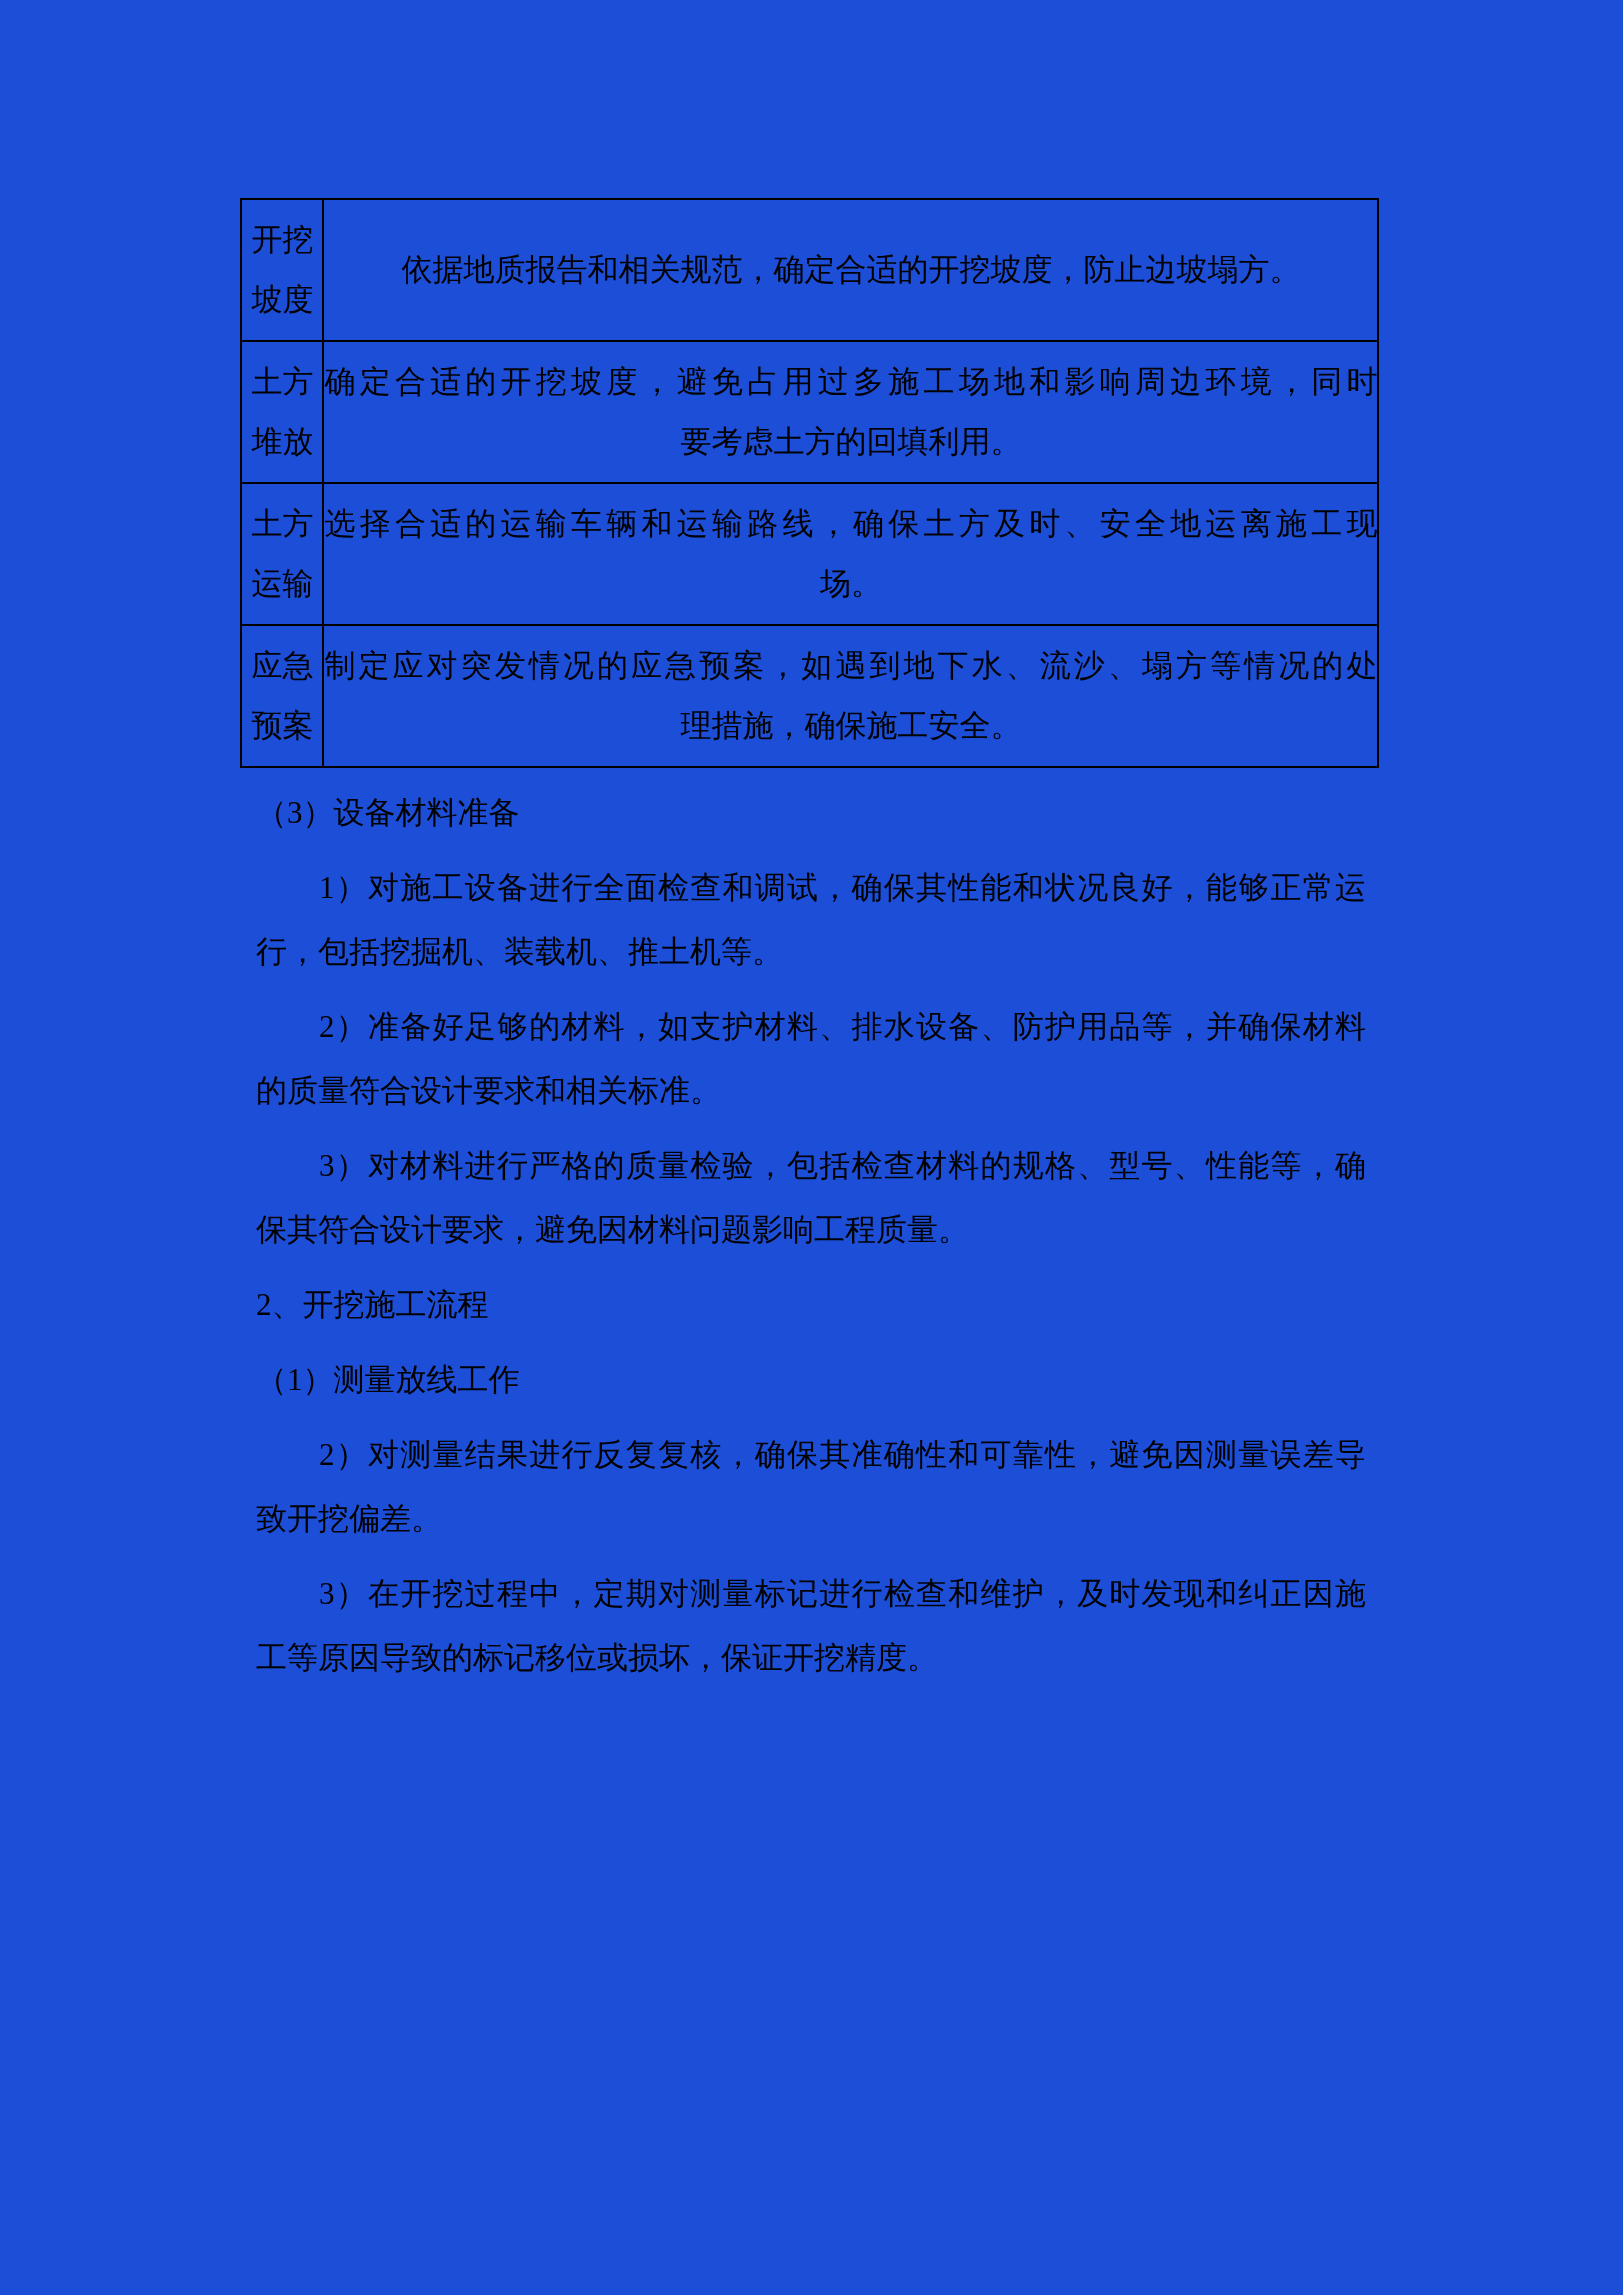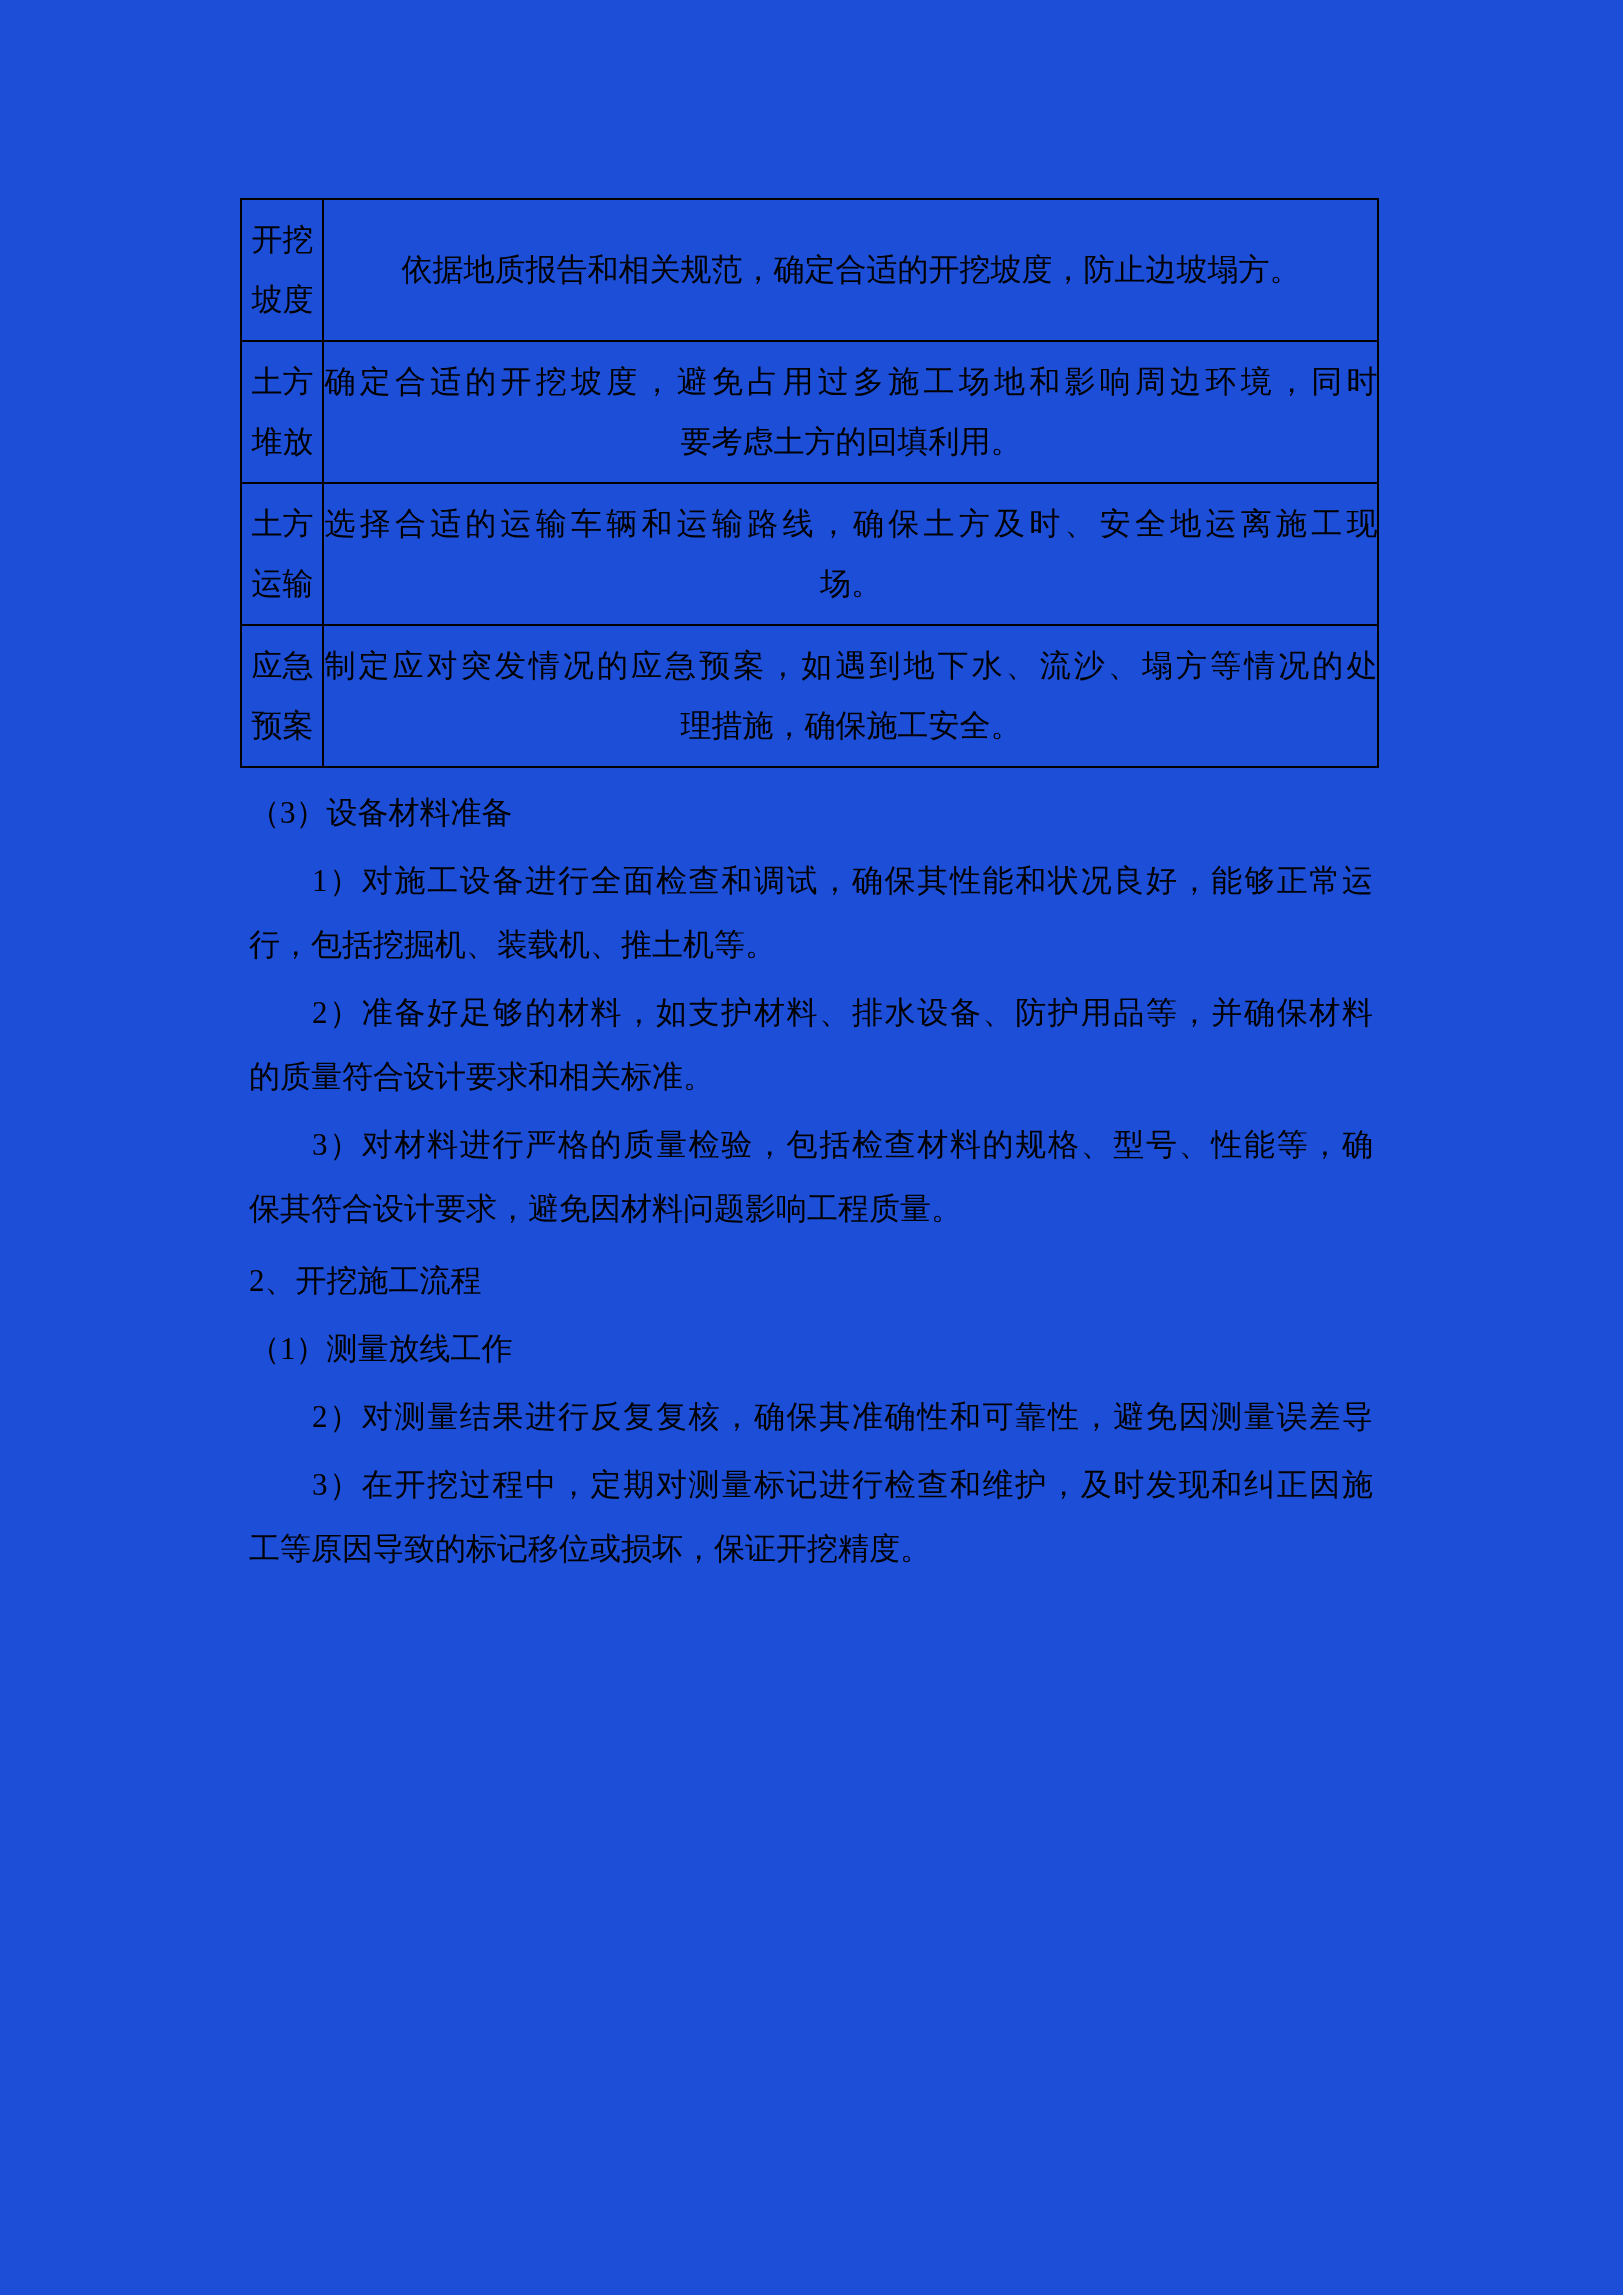--- a/index.html
+++ b/index.html
@@ -52,21 +52,21 @@
     text-align: justify;
     text-align-last: justify;
   }
 
   
   .bodytext {
     margin-top: 13px;
     font-size: 31px;
     line-height: 64px;
   }
-  .para { margin: 4px; }
+  .para { margin: 11px; }
   .para.mt { margin-top: 7.9px; }
   .ln { display: block; }
   .ln.fill {
     text-align: justify;
     text-align-last: justify;
   }
   .ln.ind { padding-left: 63px; }
 </style>
 </head>
 <body>
@@ -143,20 +143,21 @@
         <span class="ln">2、开挖施工流程</span>
       </p>
 
       <p class="para">
         <span class="ln">（1）测量放线工作</span>
       </p>
 
 
       <p class="para">
         <span class="ln fill ind">2）对测量结果进行反复复核，确保其准确性和可靠性，避免因测量误差导</span>
+        <span class="ln">致开挖偏差。</span>
       </p>
 
       <p class="para">
         <span class="ln fill ind">3）在开挖过程中，定期对测量标记进行检查和维护，及时发现和纠正因施</span>
         <span class="ln">工等原因导致的标记移位或损坏，保证开挖精度。</span>
       </p>
 
     </div>
   </div>
 </div>

